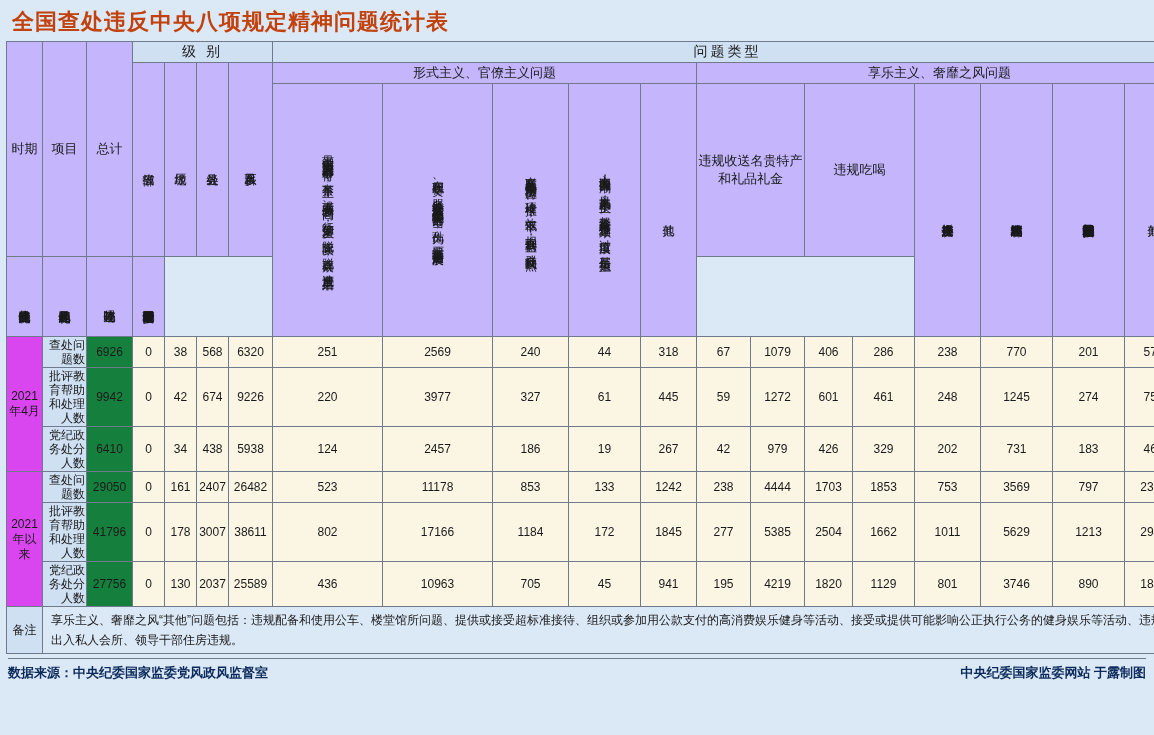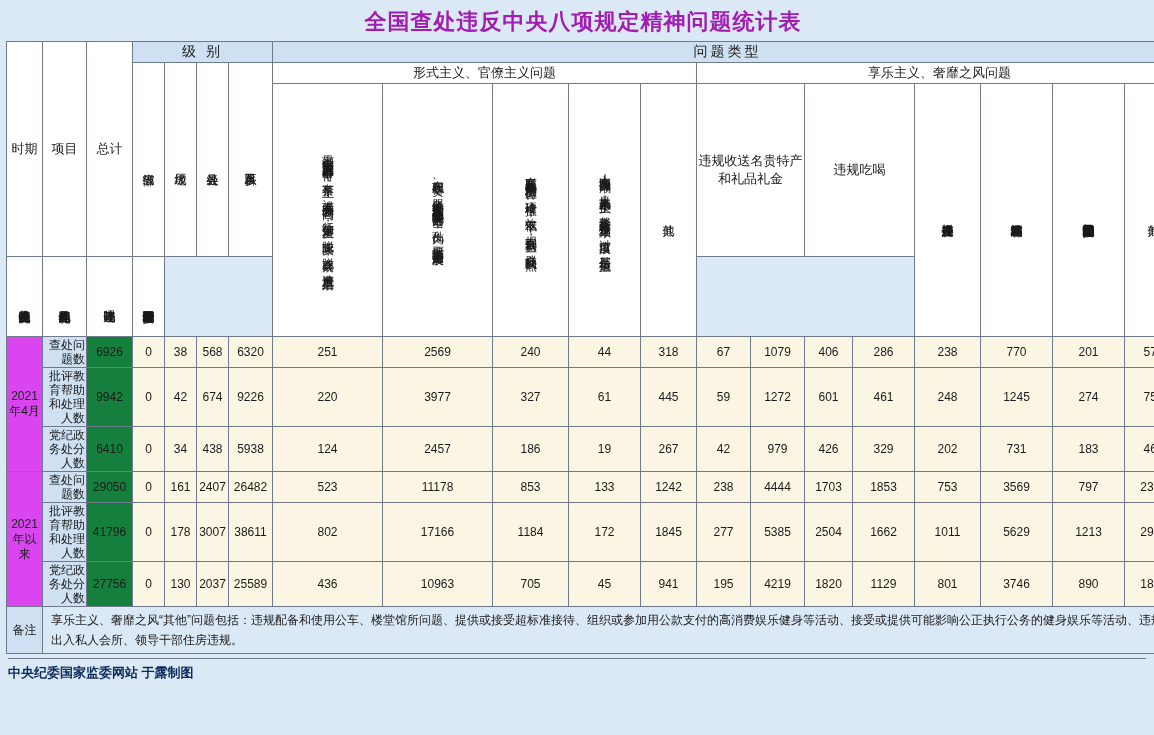--- a/index.html
+++ b/index.html
@@ -10,24 +10,24 @@
     color:#1a1a1a;
     overflow:hidden;
   }
   #sheet{
     width:1154px;height:735px;
     box-sizing:border-box;
     background:#dbe8f6;
     position:relative;
   }
   .title{
-    text-align:center;
+    text-align:left;
     font-size:22px;
     font-weight:bold;
-    color:#a21caf;
+    color:#c2410c;
     letter-spacing:1px;
     padding:8px 0 6px 12px;
     height:27px;
     line-height:27px;
   }
   table{
     border-collapse:collapse;
     width:1142px;
     margin:0 6px;
     table-layout:fixed;
@@ -35,21 +35,21 @@
   td,th{
     border:1px solid #6f7b8c;
     font-weight:normal;
     font-size:12px;
     text-align:center;
     vertical-align:middle;
     padding:1px;
     background:#dbe8f6;
   }
   .hdr{
-    background:#ffffff;
+    background:#c4b5fd;
     font-size:13px;
   }
   .hdr-top{
     background:#cfe0f3;
     font-size:14px;
     letter-spacing:3px;
   }
   .vert{
     writing-mode:vertical-rl;
     text-orientation:upright;
@@ -318,16 +318,17 @@
     </tr>
 
     <tr>
       <td class="note-label">备注</td>
       <td class="note-text" colspan="19">享乐主义、奢靡之风“其他”问题包括：违规配备和使用公车、楼堂馆所问题、提供或接受超标准接待、组织或参加用公款支付的高消费娱乐健身等活动、接受或提供可能影响公正执行公务的健身娱乐等活动、违规出入私人会所、领导干部住房违规。</td>
     </tr>
   </tbody>
     </table>
 
   <div class="footer">
+    <span>数据来源：中央纪委国家监委党风政风监督室</span>
     <span>中央纪委国家监委网站 于露制图</span>
   </div>
 
 </div>
 
 </body></html>

